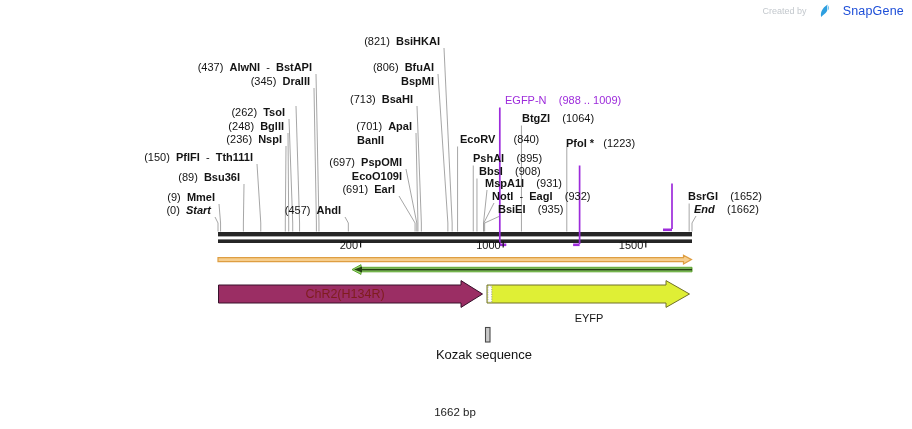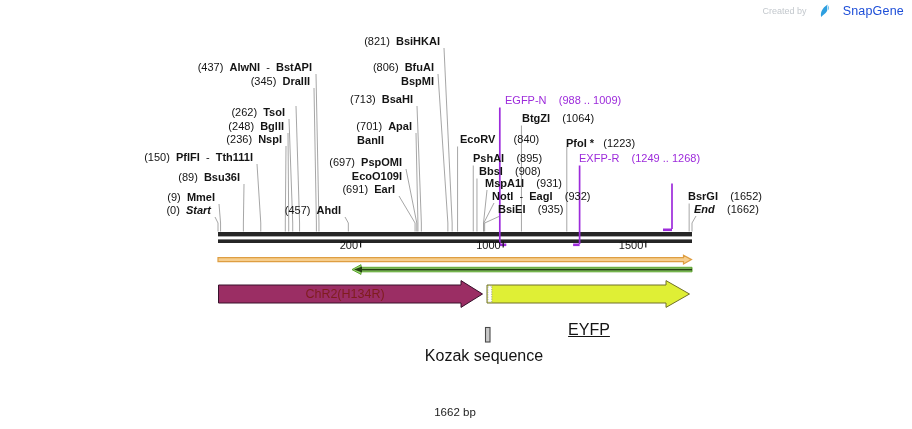--- a/index.html
+++ b/index.html
@@ -129,29 +129,28 @@
       <div class="lbl" style="top: 133px; left: 460px;"><span class="b">EcoRV</span><span>      (840)</span></div>
       <div class="lbl" style="top: 137px; left: 566px;"><span class="b">PfoI *</span><span>   (1223)</span></div>
       <div class="lbl" style="top: 152px; left: 473px;"><span class="b">PshAI</span><span>    (895)</span></div>
       <div class="lbl" style="top: 165px; left: 479px;"><span class="b">BbsI</span><span>    (908)</span></div>
       <div class="lbl" style="top: 177px; left: 485px;"><span class="b">MspA1I</span><span>    (931)</span></div>
       <div class="lbl" style="top: 190px; left: 492px;"><span class="b">NotI</span><span>  -  </span><span class="b">EagI</span><span>    (932)</span></div>
       <div class="lbl" style="top: 203px; left: 498px;"><span class="b">BsiEI</span><span>    (935)</span></div>
       <div class="lbl" style="top: 190px; left: 688px;"><span class="b">BsrGI</span><span>    (1652)</span></div>
       <div class="lbl" style="top: 203px; left: 694px;"><span class="b i">End</span><span>    (1662)</span></div>
       <div class="lbl purple" style="top: 94px; left: 505px;"><span>EGFP-N</span><span>    (988 .. 1009)</span></div>
-      <div class="lbl purple" style="top: 152px; left: 579px;"><span>EXFP-R</span><span>    (1249 .. 1268)</span></div>
       <div class="lbl" style="top: 239px; right: 553.901px;"><span>200</span></div>
       <div class="lbl" style="top: 239px; right: 411.301px;"><span>1000</span></div>
       <div class="lbl" style="top: 239px; right: 268.702px;"><span>1500</span></div>
     </div>
 
   <div class="feature-label chr2-label" style="left:345px;top:287px;">ChR2(H134R)</div>
-  <div class="feature-label center" style="left:589px;top:321px;font-size:16px;text-decoration:underline;">EYFP</div>
-  <div class="feature-label center" style="left:484px;top:347px;font-size:16px;">Kozak sequence</div>
+  <div class="feature-label center" style="left:589px;top:312px;font-size:11px;">EYFP</div>
+  <div class="feature-label center" style="left:484px;top:347px;font-size:13px;">Kozak sequence</div>
 
   <div class="map-subtitle">1662 bp</div>
 
   <div class="watermark">
     <span class="wm-created">Created by</span>
     <svg width="10" height="14" viewBox="0 0 10 14">
       <path d="M1.2,13 C0.2,8.5 2,4 7.6,0.4 C6.4,4.4 8.4,6.2 5.6,9 C4.2,10.4 2.2,11.6 1.2,13 Z" fill="#2e9fe0"></path>
       <path d="M8.2,1.4 C9.8,3.4 9.2,5.6 7.6,6.8 C8,5 7.4,3.2 8.2,1.4 Z" fill="#7cc4ec"></path>
     </svg>
     <span class="wm-brand">SnapGene</span>

